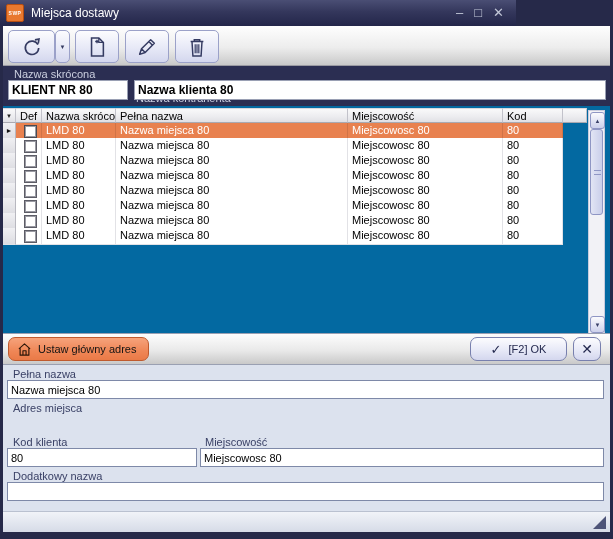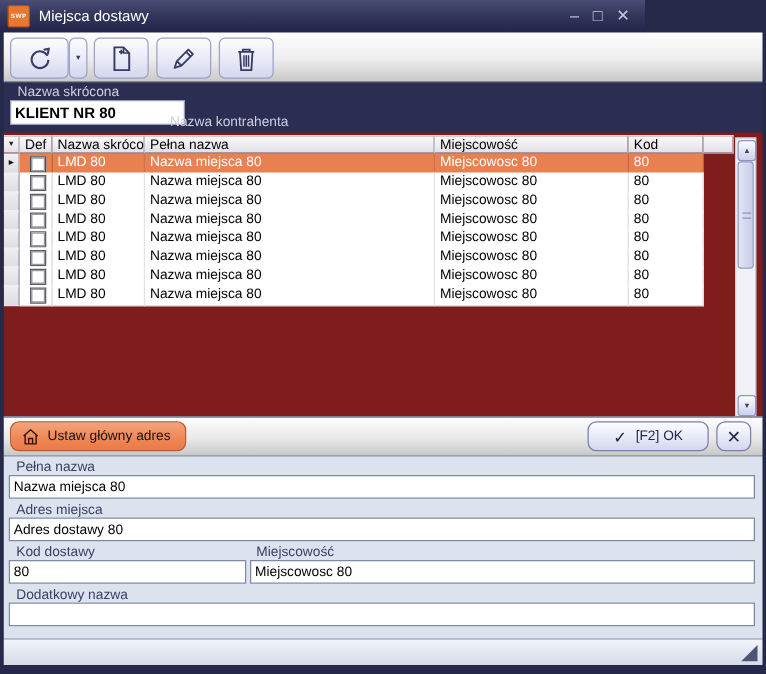--- a/index.html
+++ b/index.html
@@ -44,21 +44,21 @@
   .nb-label{position:absolute;top:2px;font-size:11px;color:#CBCFDF;}
   .nb-input{
     position:absolute;top:14px;height:20px;box-sizing:border-box;
     background:#FFFFFF;border:1px solid #9AA0B4;
     font-family:"Liberation Sans",sans-serif;font-size:12px;font-weight:bold;color:#000;
     padding:0 3px;outline:none;
   }
   
   .gridpanel{
     position:absolute;left:3px;top:106px;width:607px;height:227px;
-    background:#7f1d1d;overflow:hidden;
+    background:#0369a1;overflow:hidden;
   }
   .grid-header{position:absolute;left:0;top:2px;height:15px;display:flex;}
   .gh-cell{
     box-sizing:border-box;height:15px;
     background:linear-gradient(#F9F9FA 0%,#ECECEF 60%,#E0E0E5 100%);
     border-right:1px solid #C2C2CA;border-bottom:1px solid #A9A9B1;border-top:1px solid #D8D8DE;
     font-size:11px;color:#000;padding:0 0 0 4px;line-height:14px;overflow:hidden;white-space:nowrap;
   }
   .gh-indicator{display:flex;align-items:center;justify-content:center;padding:0;font-size:6px;color:#222;}
   .grid-body{position:absolute;left:0;top:17px;}
@@ -192,22 +192,23 @@
           <path d="M4 6 H18 M8 6 V4 H14 V6" fill="none" stroke="currentColor" stroke-width="1.6"></path>
           <path d="M5.5 6 L6.5 22 H15.5 L16.5 6" fill="none" stroke="currentColor" stroke-width="1.6"></path>
           <path d="M9 9 V19 M11 9 V19 M13 9 V19" stroke="currentColor" stroke-width="1.3"></path>
         </svg>
     </span>
   </div>
 </div>
 
 <div class="navyband">
   <span class="nb-label" style="left:11px;">Nazwa skrócona</span>
-  <input class="nb-input" style="left: 5px; width: 140px;" type="text" value="KLIENT NR 80">
+  <input class="nb-input" style="left: 5px; width: 120px;" type="text" value="KLIENT NR 80">
   <span class="nb-label" style="left:133px;margin-top:24px;">Nazwa kontrahenta</span>
+  <input class="nb-input" style="left: 131px; width: 472px;" type="text" value="Nazwa klienta 80">
 </div>
 
 <div class="gridpanel">
   <div class="grid-header" id="grid-header">
       <div class="gh-cell gh-indicator" style="width: 13px;">▼</div>
       <div class="gh-cell" style="width: 26px;">Def</div>
       <div class="gh-cell" style="width: 74px;">Nazwa skrócona</div>
       <div class="gh-cell" style="width: 232px;">Pełna nazwa</div>
       <div class="gh-cell" style="width: 155px;">Miejscowość</div>
       <div class="gh-cell" style="width: 60px;">Kod</div>
@@ -321,23 +322,22 @@
   <button class="btn-close-x">
     <span>✕</span>
   </button>
 </div>
 
 <div class="formpanel">
   <span class="f-label" style="left:10px;top:3px;">Pełna nazwa</span>
   <input class="f-input" style="left: 4px; top: 15px; width: 597px;" type="text" value="Nazwa miejsca 80">
 
   <span class="f-label" style="left:10px;top:37px;">Adres miejsca</span>
-  <input class="f-input" style="left: 4px; top: 49px; width: 597px;" type="text" value="Adres dostawy 80">
-
-  <span class="f-label" style="left:10px;top:71px;">Kod dostawy</span>
+
+  <span class="f-label" style="left:10px;top:71px;">Kod klienta</span>
   <input class="f-input" style="left: 4px; top: 83px; width: 190px;" type="text" value="80">
 
   <span class="f-label" style="left:202px;top:71px;">Miejscowość</span>
   <input class="f-input" style="left: 197px; top: 83px; width: 404px;" type="text" value="Miejscowosc 80">
 
   <span class="f-label" style="left:10px;top:105px;">Dodatkowy nazwa</span>
   <input class="f-input" style="left: 4px; top: 117px; width: 597px;" type="text" value="">
 </div>
 
 <div class="statusbar">

